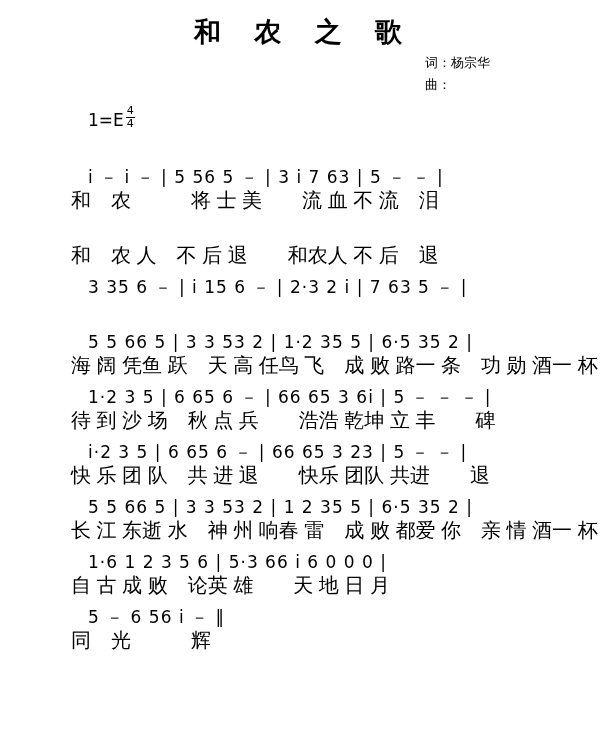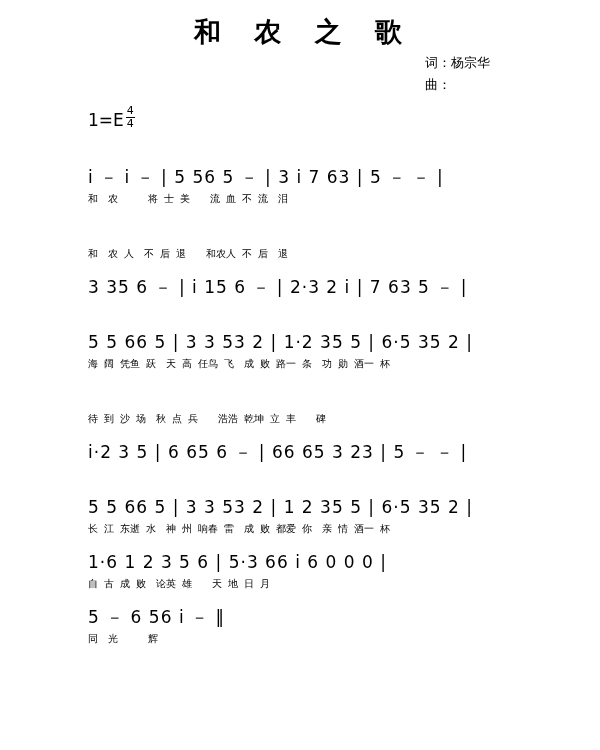--- a/index.html
+++ b/index.html
@@ -81,24 +81,24 @@
     left: 88px;
     top: 0;
     font-size: 17px;
     font-family: "DejaVu Sans", sans-serif;
     letter-spacing: 1px;
     white-space: pre;
     line-height: 22px;
   }
   .lyrics {
     position: absolute;
-    left: 88px;
+    left: 71px;
     top: 24px;
-    font-size: 10px;
-    font-family: Liberation Mono, monospace;
+    font-size: 20px;
+    font-family: Liberation Sans, sans-serif;
     white-space: pre;
     line-height: 20px;
   }
 </style>
 </head>
 <body>
 
 <div class="sheet">
 
   <div class="title">和 农 之 歌</div>
@@ -130,26 +130,28 @@
     <div class="system">
       <div class="notes">3 35 6 － | i 15 6 － | 2·3 2 i | 7 63 5 － |</div>
     </div>
 
     <div class="system">
       <div class="notes">5 5 66 5 | 3 3 53 2 | 1·2 35 5 | 6·5 35 2 |</div>
       <div class="lyrics">海 阔 凭鱼 跃　天 高 任鸟 飞　成 败 路一 条　功 勋 酒一 杯</div>
     </div>
 
     <div class="system">
+      <div class="notes">1·2 3 5 | 6 65 6 － | 66 65 3 6i | 5 － － － |</div>
       <div class="lyrics">待 到 沙 场　秋 点 兵　　浩浩 乾坤 立 丰　　碑</div>
     </div>
 
 
     <div class="system">
       <div class="notes">i·2 3 5 | 6 65 6 － | 66 65 3 23 | 5 － － |</div>
+      <div class="lyrics">快 乐 团 队　共 进 退　　快乐 团队 共进　　退</div>
     </div>
 
     <div class="system">
       <div class="notes">5 5 66 5 | 3 3 53 2 | 1 2 35 5 | 6·5 35 2 |</div>
       <div class="lyrics">长 江 东逝 水　神 州 响春 雷　成 败 都爱 你　亲 情 酒一 杯</div>
     </div>
 
 
     <div class="system">
       <div class="notes">1·6 1 2 3 5 6 | 5·3 66 i 6 0 0 0 |</div>

